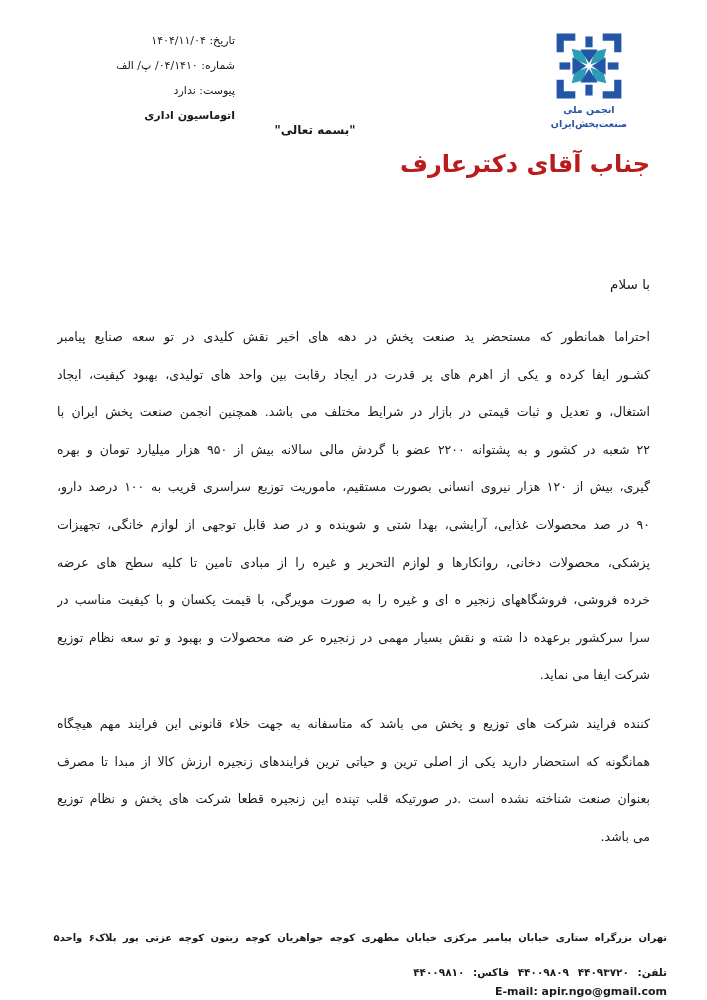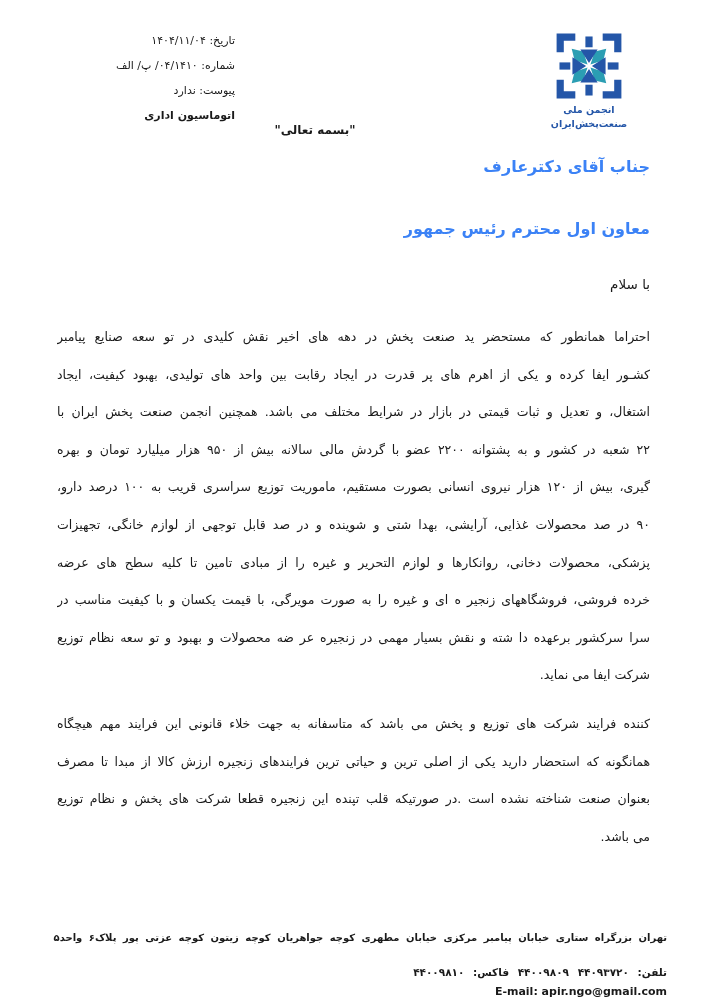--- a/index.html
+++ b/index.html
@@ -16,21 +16,21 @@
   
   .logo{position:absolute;top:30px;left:543px;width:92px;text-align:center;}
   .logo svg{width:72px;height:72px;display:block;margin:0 auto;}
   .logo-caption{direction:rtl;color:#2456a8;font-weight:bold;font-size:9.5px;line-height:11.5px;margin-top:2px;}
   
   .besmellah{
     position:absolute;top:123px;left:250px;width:130px;text-align:center;
     direction:rtl;font-size:12px;font-weight:bold;
   }
   
-  .recipient{position:absolute;right:57px;direction:rtl;font-weight:bold;font-size:16px;color:#3b82f6;margin-top:7px;}
+  .recipient{position:absolute;right:57px;direction:rtl;font-weight:bold;font-size:24px;color:#b91c1c;}
   .recipient.r1{top:150px;}
   .recipient.r2{top:212px;}
   .greeting{position:absolute;top:276px;right:57px;direction:rtl;font-size:13.5px;}
   
   .para{position:absolute;left:57px;right:57px;direction:rtl;font-size:12.5px;color:#1a1a1a;}
   .para.p1{top:318px;}
   .para.p2{top:705px;}
   .para .line{
     height:37.6px;line-height:37.6px;overflow:hidden;
     text-align:justify;text-align-last:justify;
@@ -79,21 +79,20 @@
           <rect x="76" y="45" width="15" height="10"></rect>
       </g>
     </svg>
     <div class="logo-caption">انجمن ملی</div>
     <div class="logo-caption">صنعت‌پخش‌ایران</div>
   </div>
 
   <div class="besmellah">"بسمه تعالی"</div>
 
   <div class="recipient r1">جناب آقای دکترعارف</div>
-  <div class="recipient r2">معاون اول محترم رئیس جمهور</div>
 
   <div class="greeting">با سلام</div>
 
   <div class="para p1">
     <div class="line">احتراما همانطور که مستحضر ید صنعت پخش در دهه های اخیر نقش کلیدی در تو سعه صنایع پیامبر</div>
     <div class="line">کشـور ایفا کرده و یکی از اهرم های پر قدرت در ایجاد رقابت بین واحد های تولیدی، بهبود کیفیت، ایجاد</div>
     <div class="line">اشتغال، و تعدیل و ثبات قیمتی در بازار در شرایط مختلف می باشد. همچنین انجمن صنعت پخش ایران با</div>
     <div class="line">۲۲ شعبه در کشور و به پشتوانه ۲۲۰۰ عضو با گردش مالی سالانه بیش از ۹۵۰ هزار میلیارد تومان و بهره</div>
     <div class="line">گیری، بیش از ۱۲۰ هزار نیروی انسانی بصورت مستقیم، ماموریت توزیع سراسری قریب به ۱۰۰ درصد دارو،</div>
     <div class="line">۹۰ در صد محصولات غذایی، آرایشی، بهدا شتی و شوینده و در صد قابل توجهی از لوازم خانگی، تجهیزات</div>

